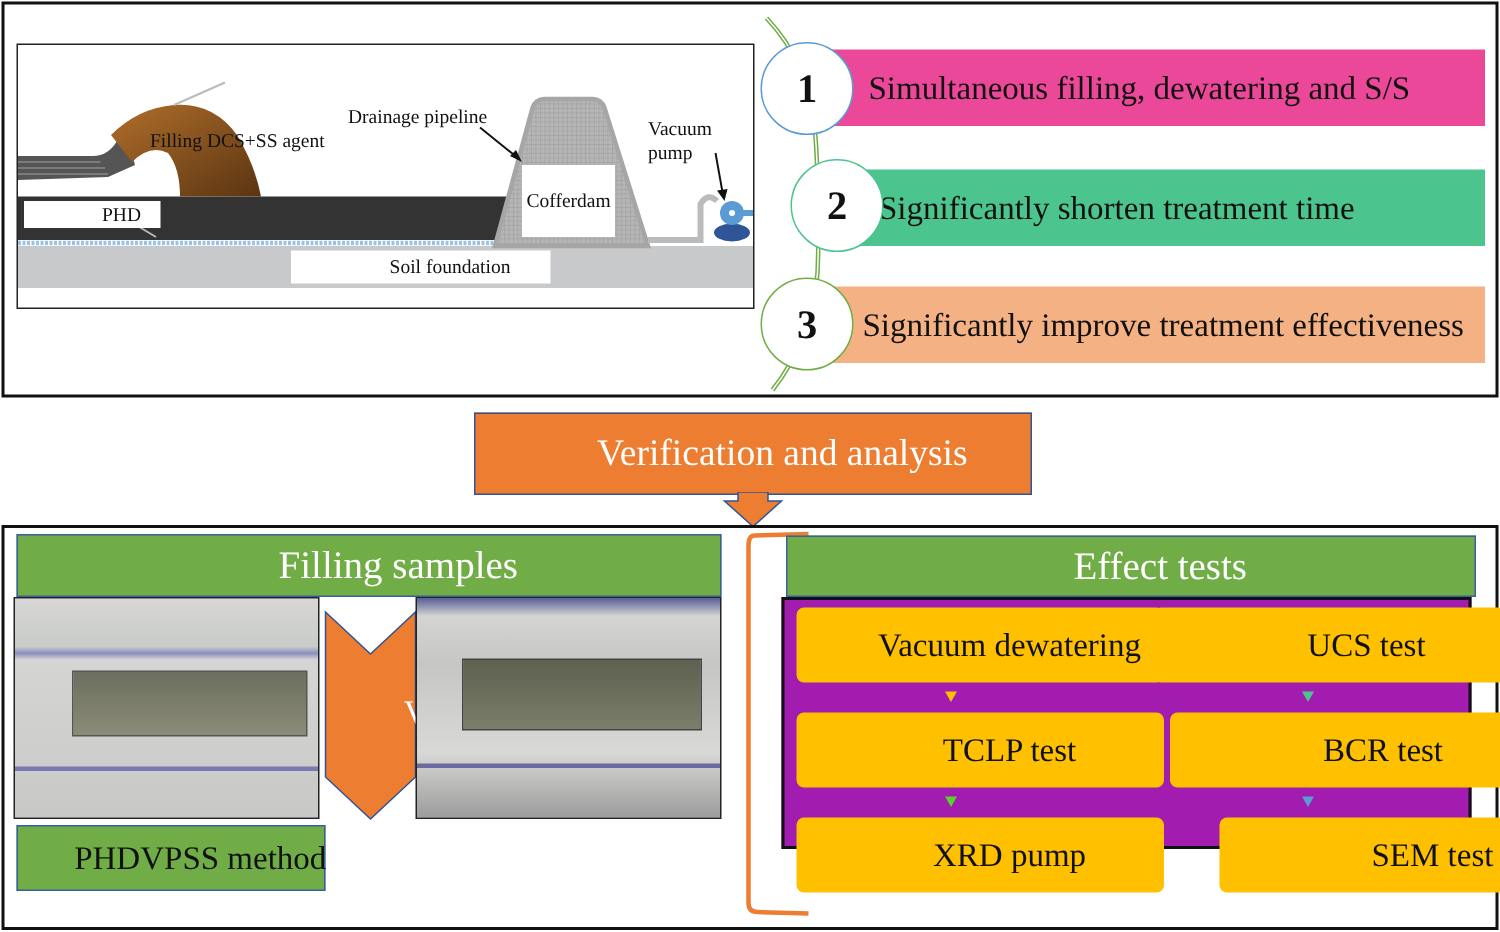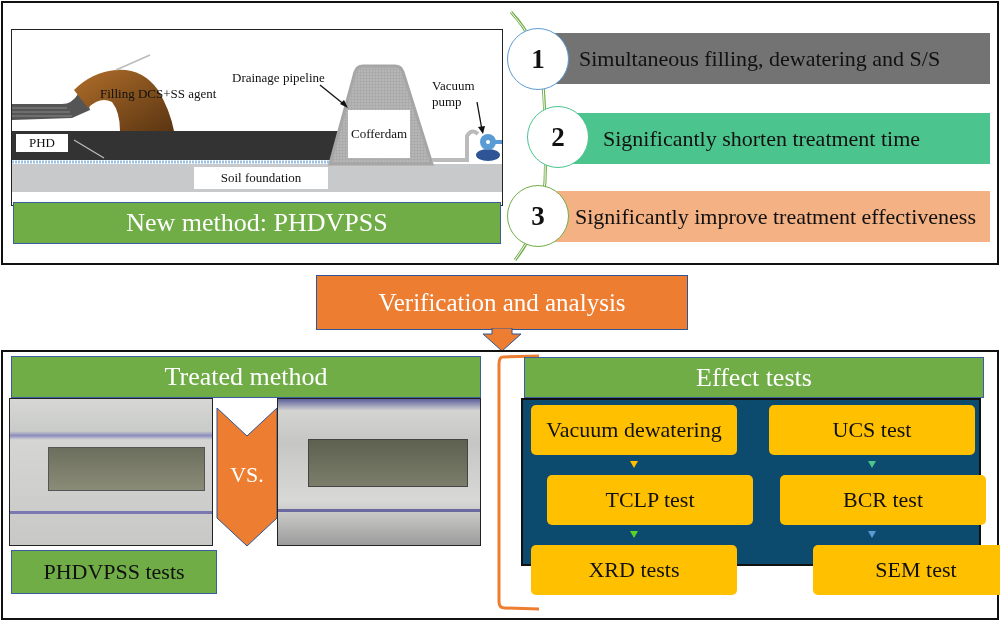--- a/index.html
+++ b/index.html
@@ -1,20 +1,20 @@
 <!DOCTYPE html>
 <html><head>
   <meta charset="utf-8">
   <style>
     html, body { margin: 0; padding: 0; background: #ffffff; }
     body { width: 1000px; height: 621px; position: relative; overflow: hidden;
       font-family: "Liberation Serif", "DejaVu Serif", serif; color: #111; }
     .abs { position: absolute; }
     .panel { position: absolute; border: 2px solid #111; box-sizing: border-box; background: #fff; }
-    .center { display: flex; align-items: center; justify-content: center; text-align: center; white-space: nowrap; }
+    .center { display: flex; align-items: center; justify-content: center; text-align: center; white-space: nowrap; padding-left: 39px; }
     .green-bar { background: #70ad47; border: 1px solid #3a5ea0; box-sizing: border-box; color: #fff; }
     .label-box { background: #fff; color: #111; }
     .feature-bar { position: absolute; height: 51px; display: flex; align-items: center; color: #111; font-size: 22px; }
     .num-circle { position: absolute; width: 62px; height: 62px; border-radius: 50%; background: #fff;
       box-sizing: border-box; display: flex; align-items: center; justify-content: center;
       font-weight: bold; font-size: 27px; color: #111; }
     .test-box { position: absolute; background: #ffc000; border-radius: 5px; width: 206px; height: 50px;
       font-size: 22px; color: #111; }
     .mini-arrow { position: absolute; width: 0; height: 0; }
     .photo { position: absolute; border: 1px solid #222; box-sizing: border-box; overflow: hidden; }
@@ -69,34 +69,31 @@
       <line x1="62" y1="110" x2="92" y2="128" stroke="#bbbbbb" stroke-width="1.3"></line>
     </svg>
     <span class="abs" style="left:88px; top:8px; font-size:13px;margin-top:48px;">Filling DCS+SS agent</span>
     <span class="abs" style="left:220px; top:40px; font-size:13px;">Drainage pipeline</span>
     <span class="abs label-box" style="left:336px; top:80px; font-size:13px; padding:16px 3px;">Cofferdam</span>
     <span class="abs" style="left:420px; top:48px; font-size:13px;">Vacuum pump</span>
     <span class="abs label-box center" style="left:4px; top:104px; width:52px; height:18px; font-size:13px;">PHD</span>
     <span class="abs label-box center" style="left:182px; top:137px; width:134px; height:22px; font-size:13px;">Soil foundation</span>
   </div>
 
-  <div class="abs green-bar center" style="left:10px; top:199px; width:488px; height:42px; font-size:26px;">
-    <span>New method: PHDVPSS</span>
-  </div>
 
   <svg class="abs" width="70" height="264" style="left:500px; top:-1px;">
     <path d="M8 10 Q36 40 40 80 Q44 130 42 180 Q38 225 12 258" fill="none" stroke="#70ad47" stroke-width="3"></path>
     <path d="M8 10 Q36 40 40 80 Q44 130 42 180 Q38 225 12 258" fill="none" stroke="#fff" stroke-width="1"></path>
   </svg>
 
-  <div class="feature-bar" style="left: 546px; top: 30px; width: 441px; background: #737373;">
+  <div class="feature-bar" style="left: 546px; top: 30px; width: 441px; background: #ec4899;">
     <span style="margin-left:30px;">Simultaneous filling, dewatering and S/S</span>
   </div>
   <div class="feature-bar" style="left: 570px; top: 110px; width: 417px; background: rgb(76, 196, 141);">
-    <span style="margin-left:30px;">Significantly shorten treatment time</span>
+    <span style="margin-left:13px;">Significantly shorten treatment time</span>
   </div>
   <div class="feature-bar" style="left: 546px; top: 188px; width: 441px; background: rgb(244, 177, 131);">
     <span style="margin-left:26px;">Significantly improve treatment effectiveness</span>
   </div>
 
   <div class="num-circle" style="left: 504px; top: 25px; border: 1.5px solid rgb(91, 155, 213);">
     <span>1</span>
   </div>
   <div class="num-circle" style="left: 524px; top: 103px; border: 1.5px solid rgb(76, 196, 141);">
     <span>2</span>
@@ -109,64 +106,64 @@
 <div class="abs center" style="left: 316px; top: 275px; width: 372px; height: 55px; border: 1px solid rgb(47, 85, 151); box-sizing: border-box; color: rgb(255, 255, 255); font-size: 25px; background: rgb(237, 125, 49); align-items: center;">
   <span>Verification and analysis</span>
 </div>
 <svg class="abs" width="50" height="24" style="left:477px; top:328px;">
   <polygon points="15,0 35,0 35,6 44,6 25,23 6,6 15,6" stroke="#2f5597" stroke-width="1" fill="#ed7d31"></polygon>
 </svg>
 
 <div class="panel" style="left:1px; top:350px; width:998px; height:270px;">
 
   <div class="abs green-bar center" style="left:8px; top:4px; width:470px; height:42px; font-size:26px;">
-    <span>Treated method</span>
+    <span>Filling samples</span>
   </div>
 
   <div class="photo" style="left:6px; top:46px; width:204px; height:148px;
        background: linear-gradient(180deg, #d7d8d6 0%, #c9cbc8 22%, #8d8dbf 25%, #d5d6d4 28%, #c8c9c6 100%);">
     <div class="abs" style="left:38px; top:48px; width:155px; height:42px; background: linear-gradient(180deg,#6d6f5e,#8a8c78); border:1px solid #555;"></div>
     <div class="abs" style="left:0; top:112px; width:204px; height:3px; background:#7a78b0;"></div>
   </div>
 
   <svg class="abs" width="64" height="142" style="left:212px; top:54px;">
     <polygon points="2,2 32,30 62,2 62,112 32,140 2,112" stroke="#2f5597" stroke-width="1" fill="#ed7d31"></polygon>
   </svg>
   <span class="abs center" style="left:212px; top:108px; width:64px; height:30px; font-size:22px; color:#fff;">VS.</span>
 
   <div class="photo" style="left:274px; top:46px; width:204px; height:148px;
        background: linear-gradient(180deg, #5b5f9a 0%, #d4d4d2 8%, #c6c7c4 30%, #d8d8d6 70%, #9c9c9c 100%);">
     <div class="abs" style="left:30px; top:40px; width:158px; height:46px; background: linear-gradient(180deg,#5e6050,#7c7e6b); border:1px solid #444;"></div>
     <div class="abs" style="left:0; top:110px; width:204px; height:3px; background:#6a6aa0;"></div>
   </div>
 
   <div class="abs green-bar center" style="left:8px; top:198px; width:206px; height:44px; font-size:22px; color:#111;">
-    <span>PHDVPSS tests</span>
+    <span>PHDVPSS method</span>
   </div>
 
   <svg class="abs" width="50" height="260" style="left:490px; top:0px;">
     <path d="M46 4 L10 5 Q6 5 6 12 L6 250 Q6 256 12 256 L46 257" fill="none" stroke="#ed7d31" stroke-width="3"></path>
   </svg>
 
   <div class="abs green-bar center" style="left:521px; top:5px; width:460px; height:41px; font-size:26px;justify-content:center;">
     <span>Effect tests</span>
   </div>
 
-  <div class="abs" style="left:518px; top:46px; width:460px; height:168px; border:2px solid #111; box-sizing:border-box; background:#0c4a6e;text-decoration:underline;">
+  <div class="abs" style="left:518px; top:46px; width:460px; height:168px; border:2px solid #111; box-sizing:border-box; background:#a21caf;text-decoration:underline;">
 
     <div class="test-box center" style="left:8px; top:5px;">
       <span>Vacuum dewatering</span>
     </div>
     <div class="mini-arrow" style="left:107px; top:61px; border-left:4px solid transparent; border-right:4px solid transparent; border-top:7px solid #ffc000;"></div>
-    <div class="test-box center" style="left:8px; top:75px;margin-left:16px;">
+    <div class="test-box center" style="left:8px; top:75px;">
       <span>TCLP test</span>
     </div>
     <div class="mini-arrow" style="left:107px; top:131px; border-left:4px solid transparent; border-right:4px solid transparent; border-top:7px solid #5ad22c;"></div>
     <div class="test-box center" style="left:8px; top:145px;">
-      <span>XRD tests</span>
+      <span>XRD pump</span>
     </div>
 
     <div class="test-box center" style="left:246px; top:5px;">
       <span>UCS test</span>
     </div>
     <div class="mini-arrow" style="left:345px; top:61px; border-left:4px solid transparent; border-right:4px solid transparent; border-top:7px solid #4cc48d;"></div>
     <div class="test-box center" style="left:257px; top:75px;">
       <span>BCR test</span>
     </div>
     <div class="mini-arrow" style="left:345px; top:131px; border-left:4px solid transparent; border-right:4px solid transparent; border-top:7px solid #5b9bd5;"></div>

